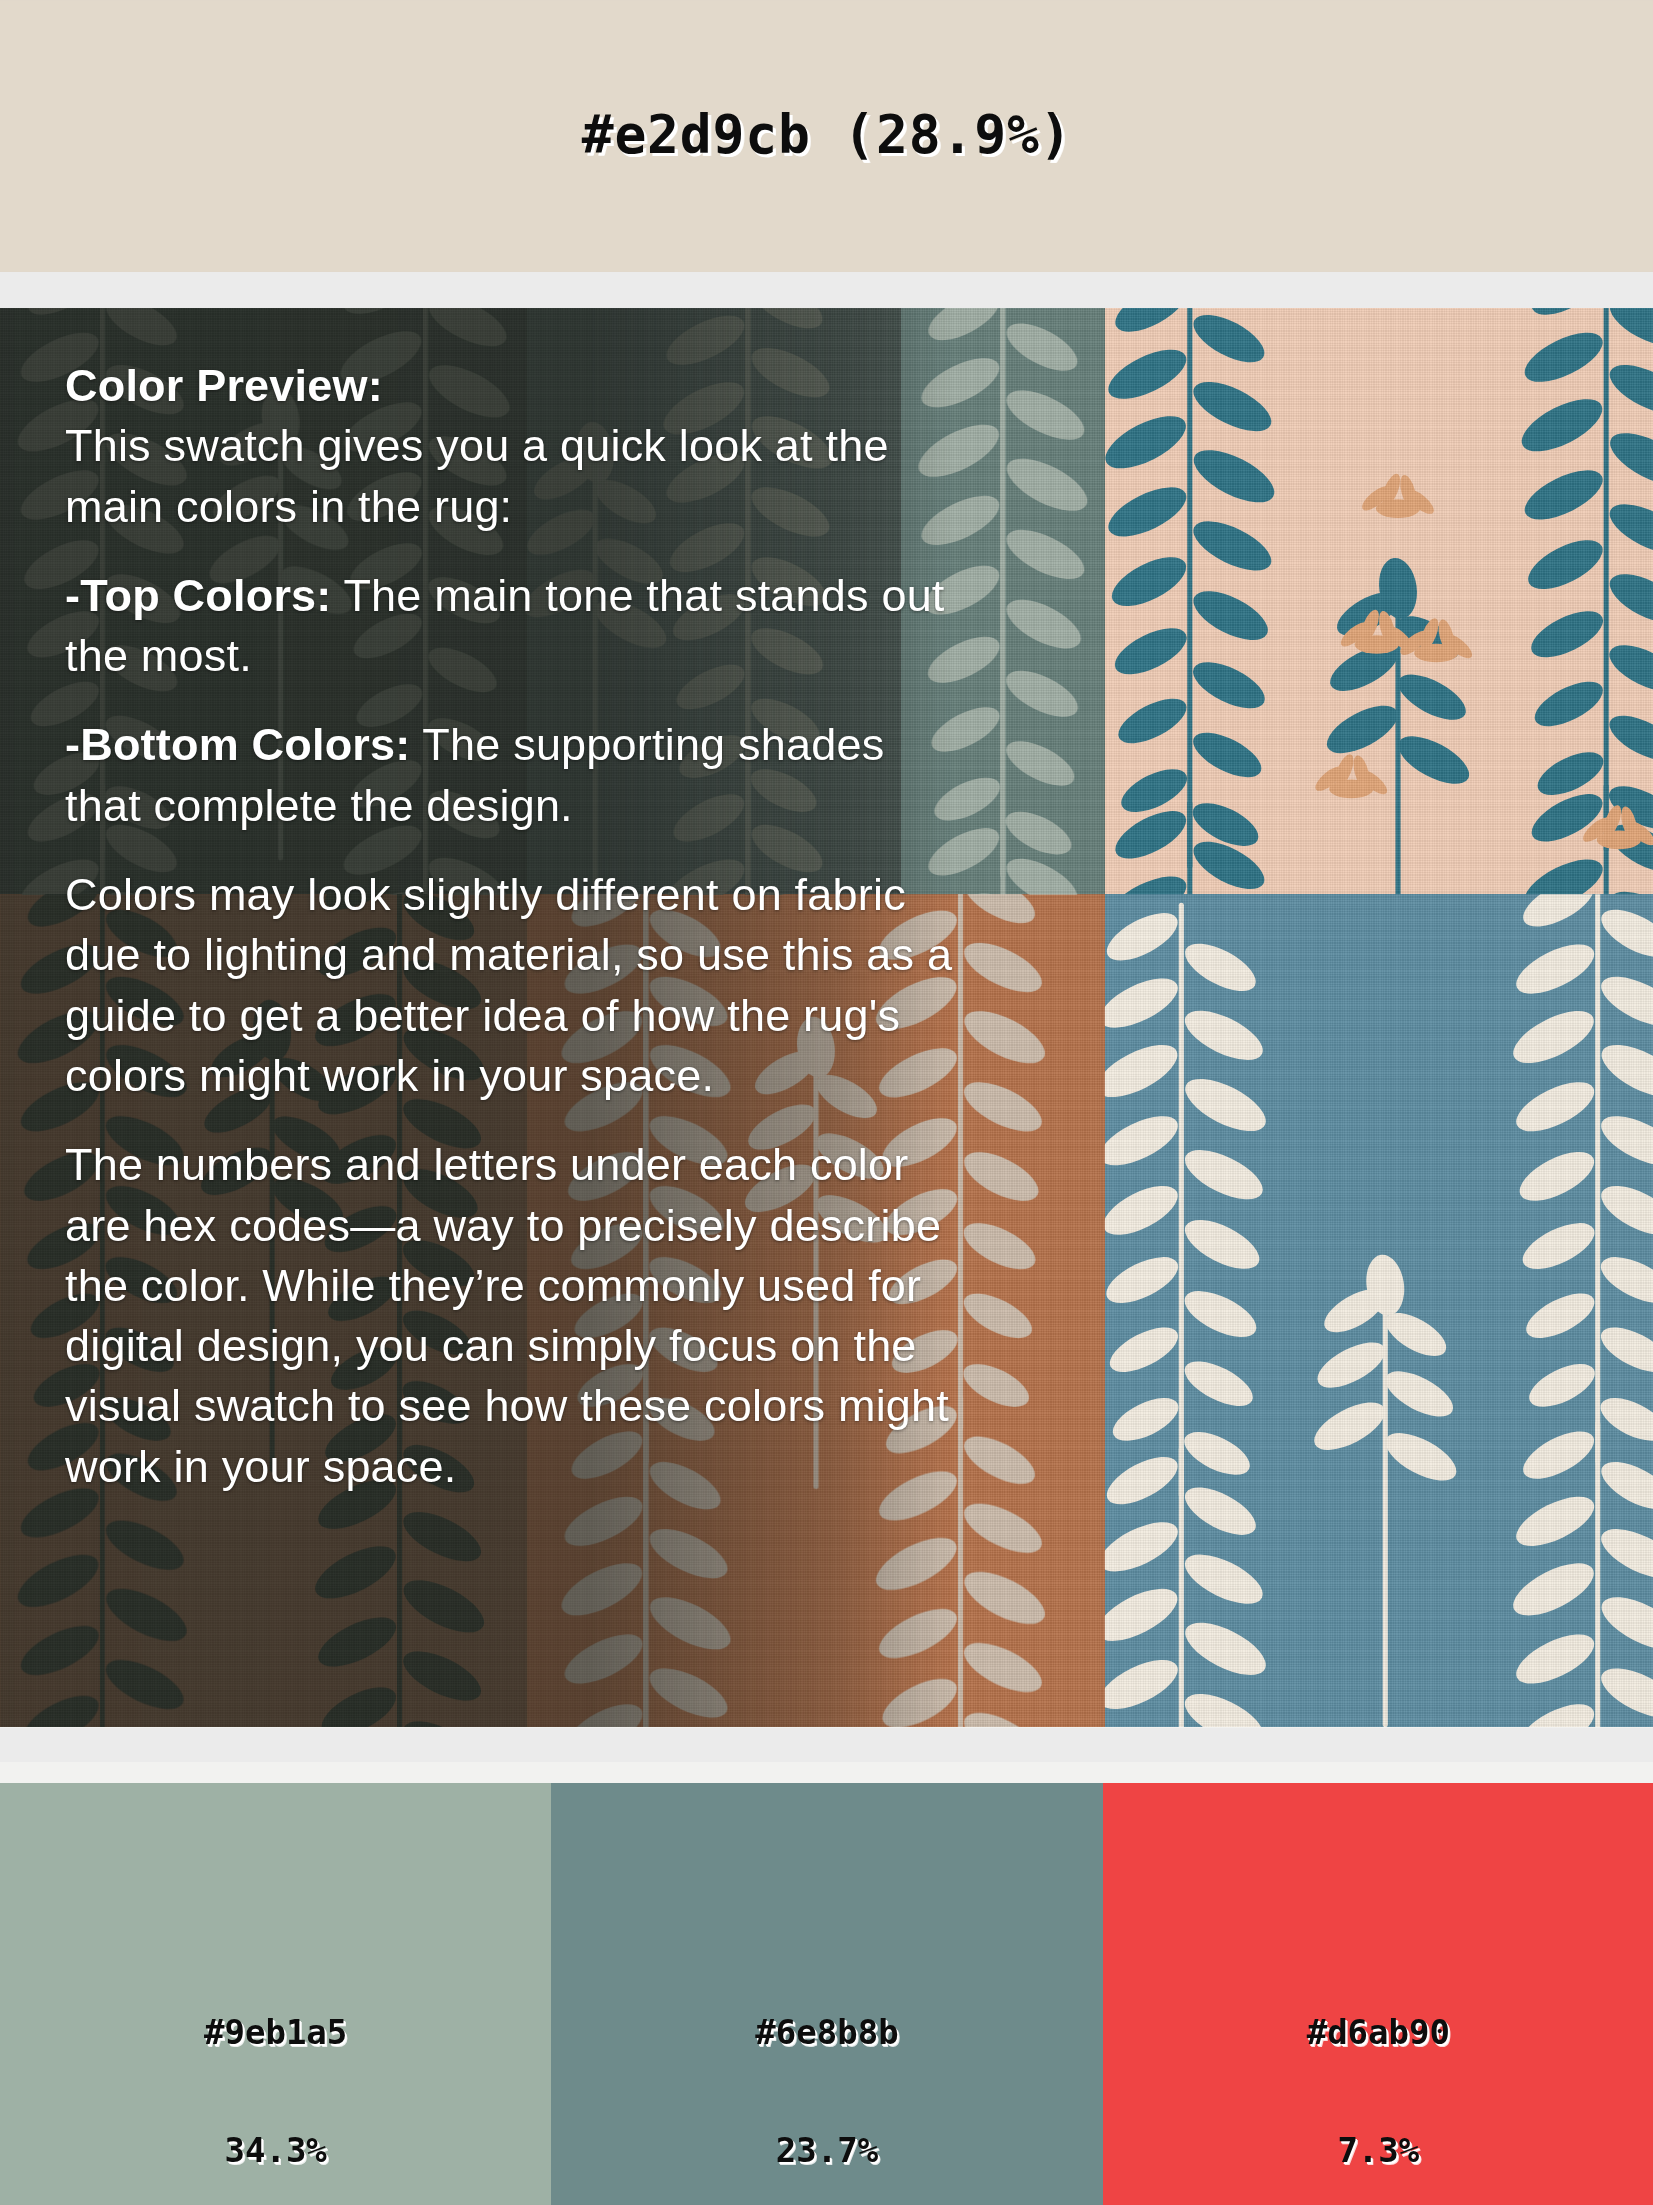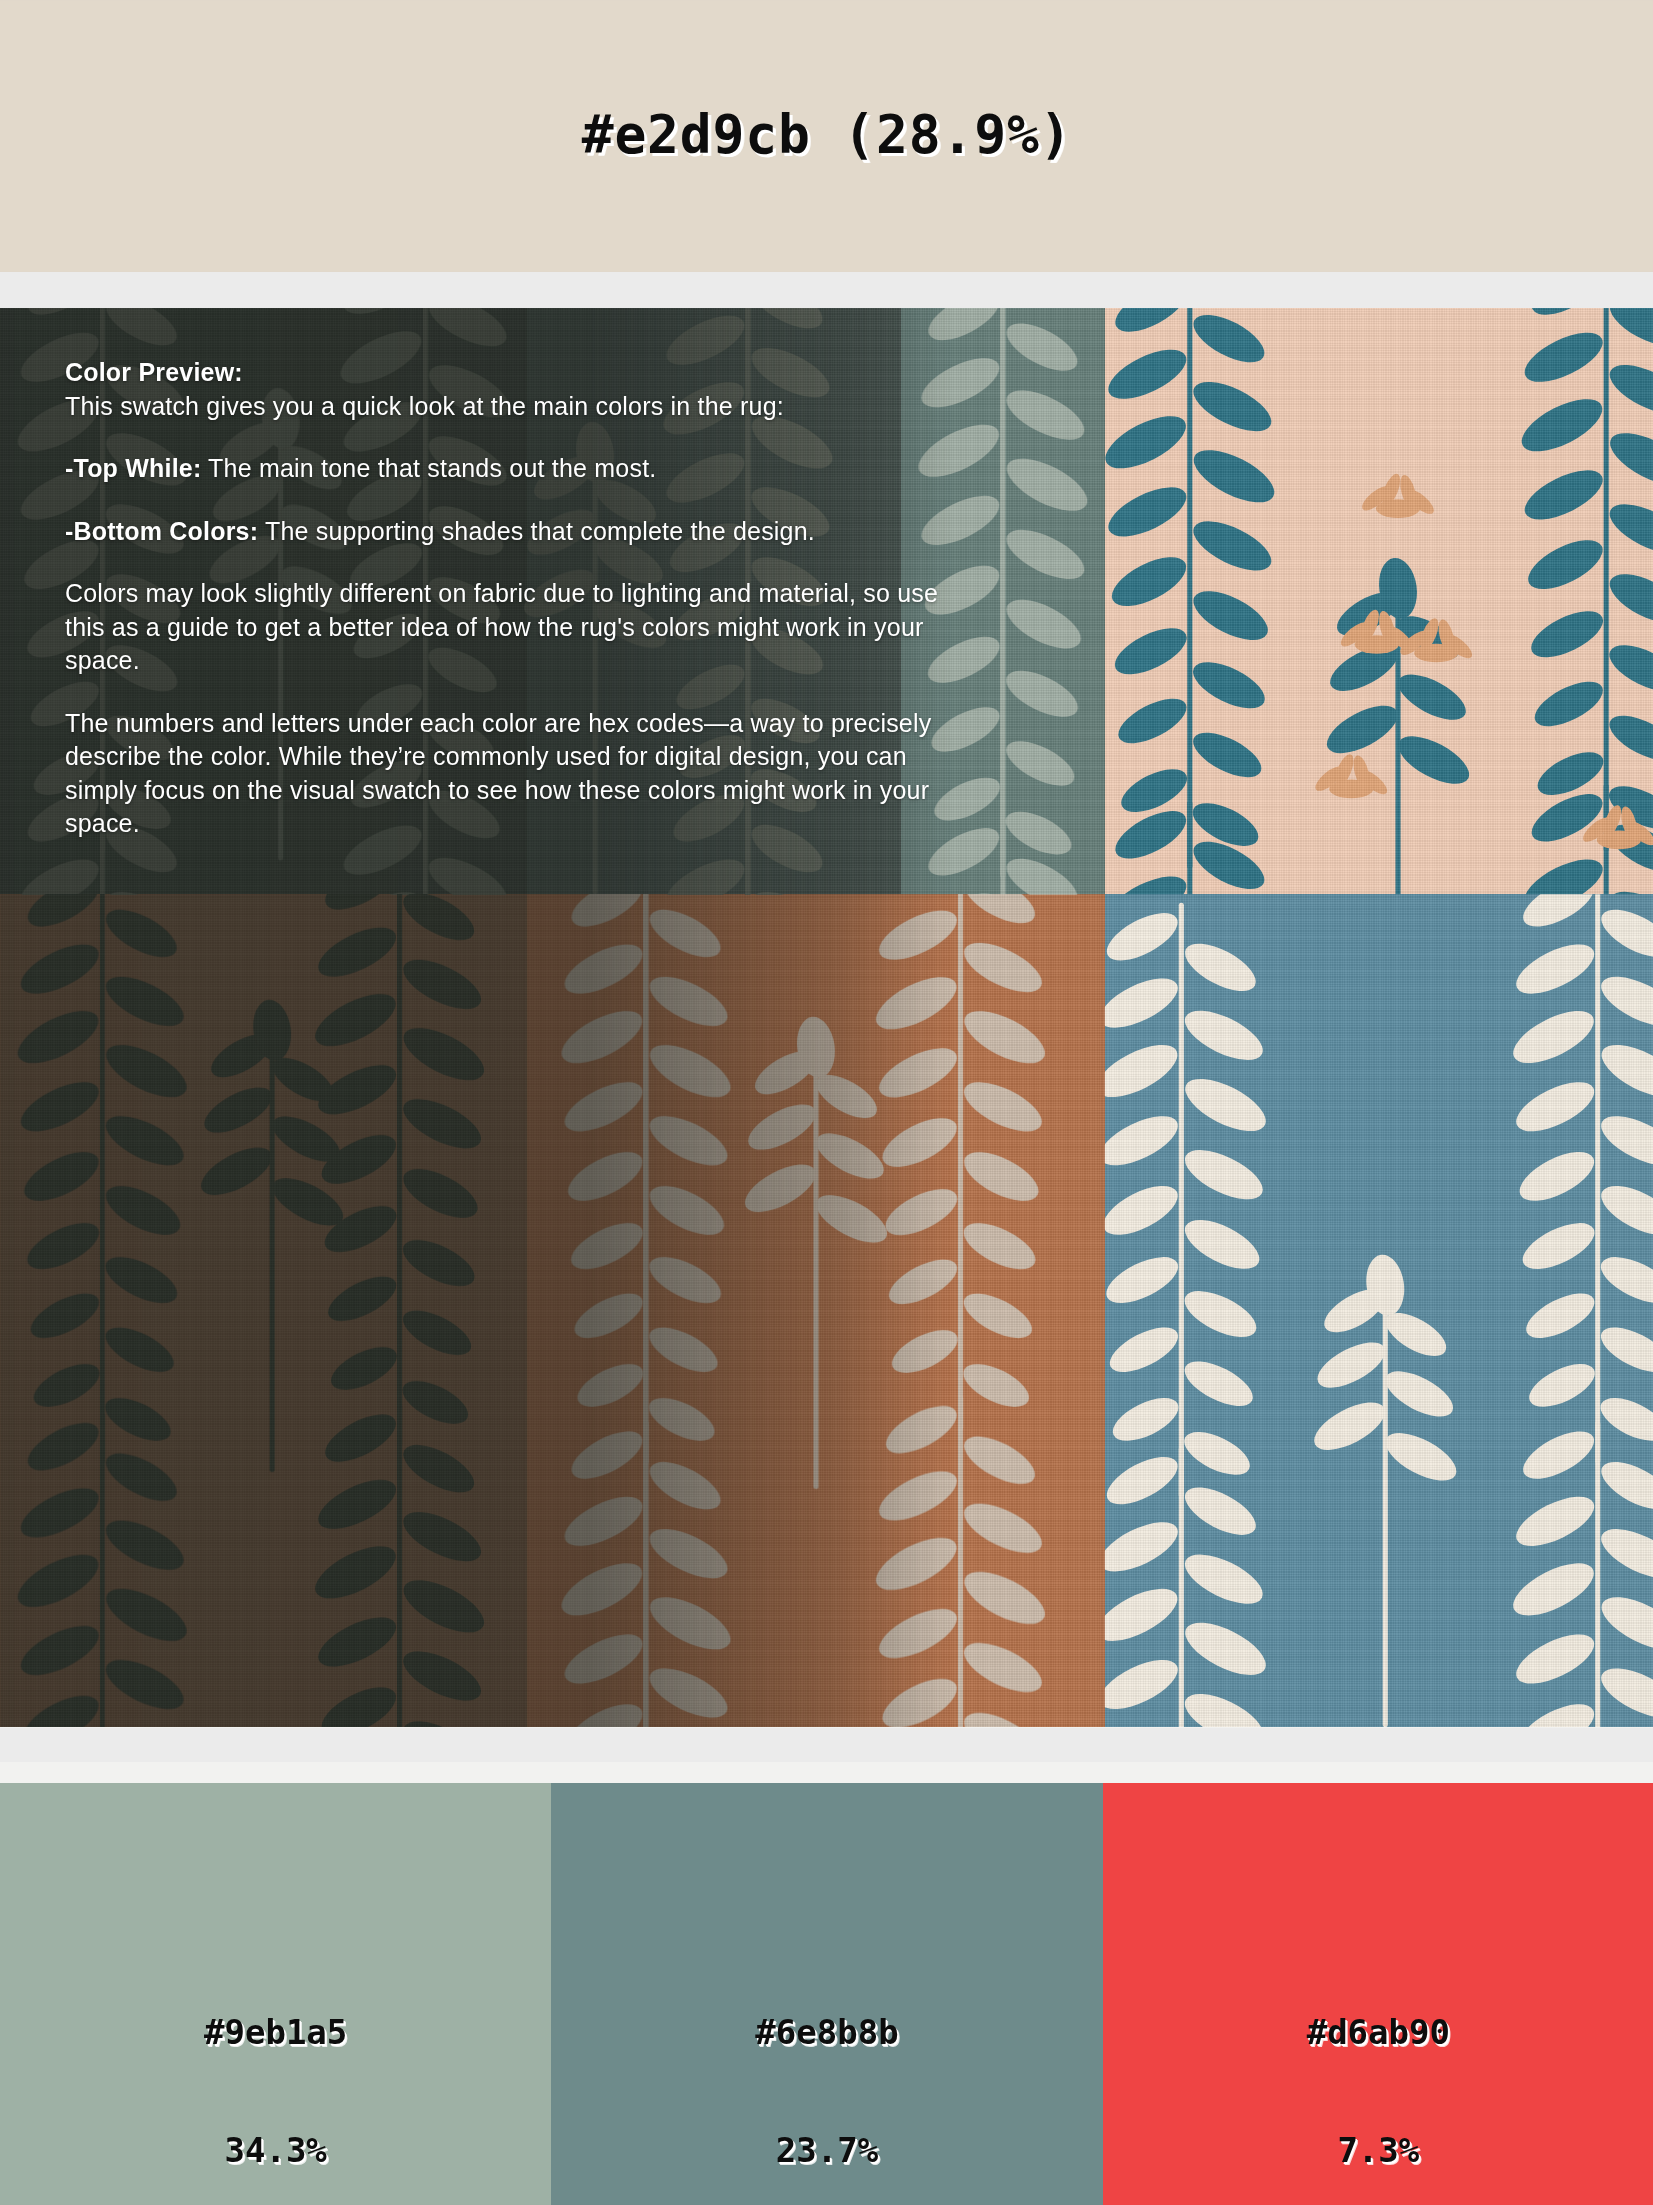--- a/index.html
+++ b/index.html
@@ -58,21 +58,21 @@
   .text-scrim {
     position:absolute; left:0; top:0; width:952px; height:100%;
     background:linear-gradient(90deg, rgba(30,34,30,.62) 0%, rgba(30,34,30,.60) 62%, rgba(30,34,30,.28) 88%, rgba(30,34,30,0) 100%);
     pointer-events:none;
   }
 
   
   .copy {
     position:absolute; left:65px; top:48px; width:901px;
     color:#ffffff;
-    font-size:25px;
+    font-size:45px;
     line-height:1.34;
     font-weight:400;
     letter-spacing:0.2px;
     text-shadow:0 0.8px 3.4px rgba(0,0,0,.45);
   }
   .copy p { margin:0 0 29px 0; }
   .copy p:last-child { margin-bottom:0; }
   .copy b { font-weight:700; }
 
   
@@ -243,21 +243,21 @@
 
     <div class="weave"></div>
     <div class="text-scrim"></div>
 
     <div class="copy">
       <p>
         <b>Color Preview:</b><br>
         <span>This swatch gives you a quick look at the main colors in the rug:</span>
       </p>
       <p>
-        <b>-Top While:</b><span> The main tone that stands out the most.</span>
+        <b>-Top Colors:</b><span> The main tone that stands out the most.</span>
       </p>
       <p>
         <b>-Bottom Colors:</b><span> The supporting shades that complete the design.</span>
       </p>
       <p>Colors may look slightly different on fabric due to lighting and material, so use this as a guide to get a better idea of how the rug's colors might work in your space.</p>
       <p>The numbers and letters under each color are hex codes—a way to precisely describe the color. While they’re commonly used for digital design, you can simply focus on the visual swatch to see how these colors might work in your space.</p>
     </div>
   </div>
 
   <div class="gap gap-bottom"></div>

